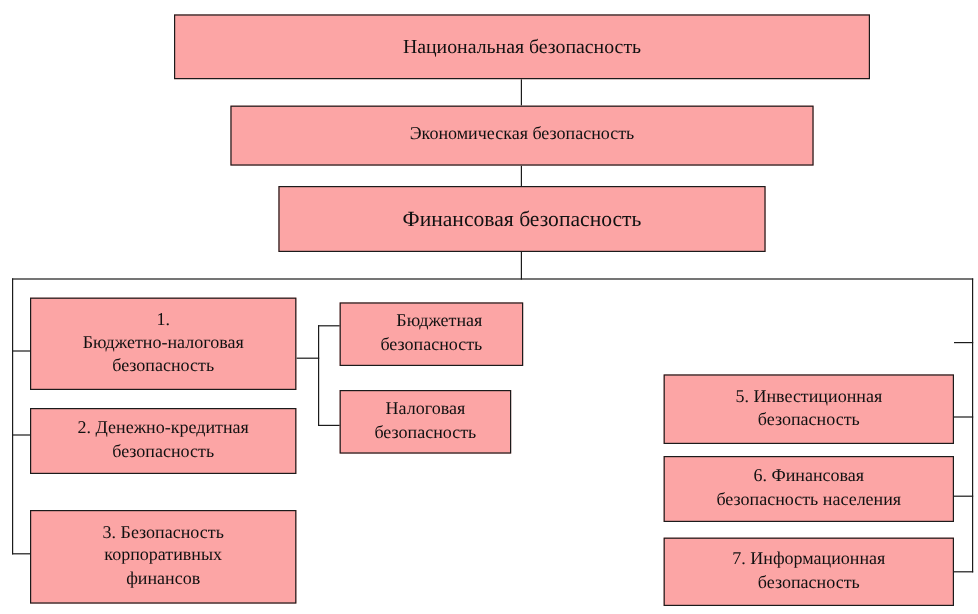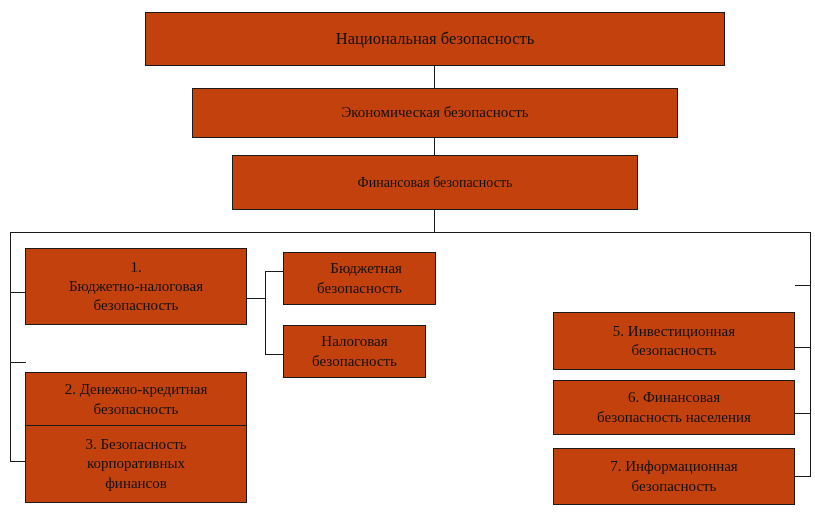--- a/index.html
+++ b/index.html
@@ -17,34 +17,34 @@
     height: 512px;
     background: #ffffff;
     overflow: hidden;
   }
 
   
   .node {
     position: absolute;
     box-sizing: border-box;
     border: 1.4px solid #1b1b1b;
-    background: #c2410c;
+    background: #fca5a5;
     display: flex;
     align-items: center;
     justify-content: center;
     text-align: center;
     line-height: 1.28;
     color: #111111;
     z-index: 3;
     padding: 18px 4px;
     white-space: pre-line;
   }
   .node.tier1 { font-size: 16.5px; }
   .node.tier2 { font-size: 15px; }
-  .node.tier3 { font-size: 14px; }
+  .node.tier3 { font-size: 18px; }
   .node.leaf  { font-size: 15px; }
 
   
   .conn {
     position: absolute;
     background: #1b1b1b;
     z-index: 1;
   }
   .conn.v { width: 1.4px; }
   .conn.h { height: 1.4px; }
@@ -79,21 +79,21 @@
   <div class="node tier1" style="left:145px; top:12px; width:580px; height:54px;">Национальная безопасность</div>
 
   <div class="node tier2" style="left:192px; top:88px; width:486px; height:50px;">Экономическая безопасность</div>
 
   <div class="node tier3" style="left:232px; top:155px; width:406px; height:55px;">Финансовая безопасность</div>
 
   <div class="node leaf" style="left:25px; top:248px; width:222px; height:77px;">1.
 Бюджетно-налоговая
 безопасность</div>
 
-  <div class="node leaf" style="left:25px; top:340px; width:222px; height:55px;margin-top:32px;">2. Денежно-кредитная
+  <div class="node leaf" style="left:25px; top:340px; width:222px; height:55px;">2. Денежно-кредитная
 безопасность</div>
 
   <div class="node leaf" style="left:25px; top:425px; width:222px; height:78px;">3. Безопасность
 корпоративных
 финансов</div>
 
   <div class="node leaf" style="left:283px; top:252px; width:153px; height:53px;text-align:right;">Бюджетная
 безопасность</div>
 
   <div class="node leaf" style="left:283px; top:325px; width:143px; height:53px;">Налоговая

